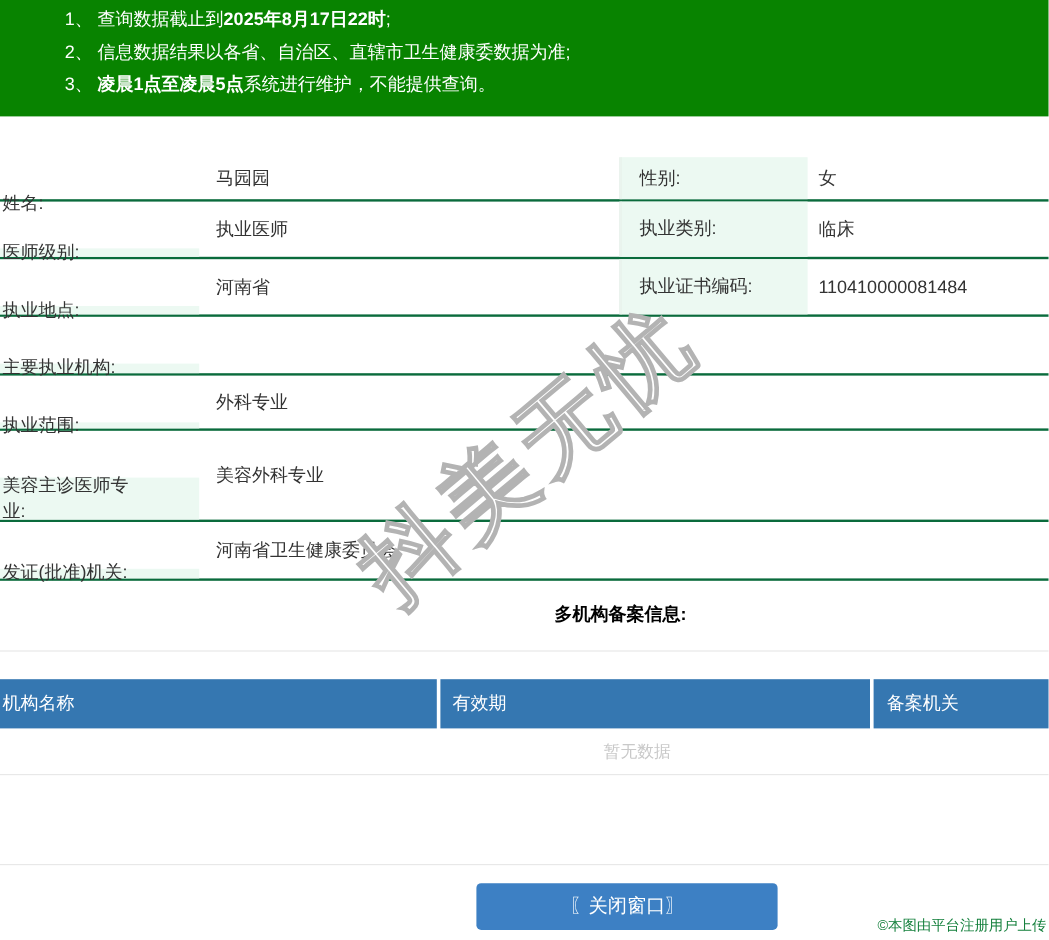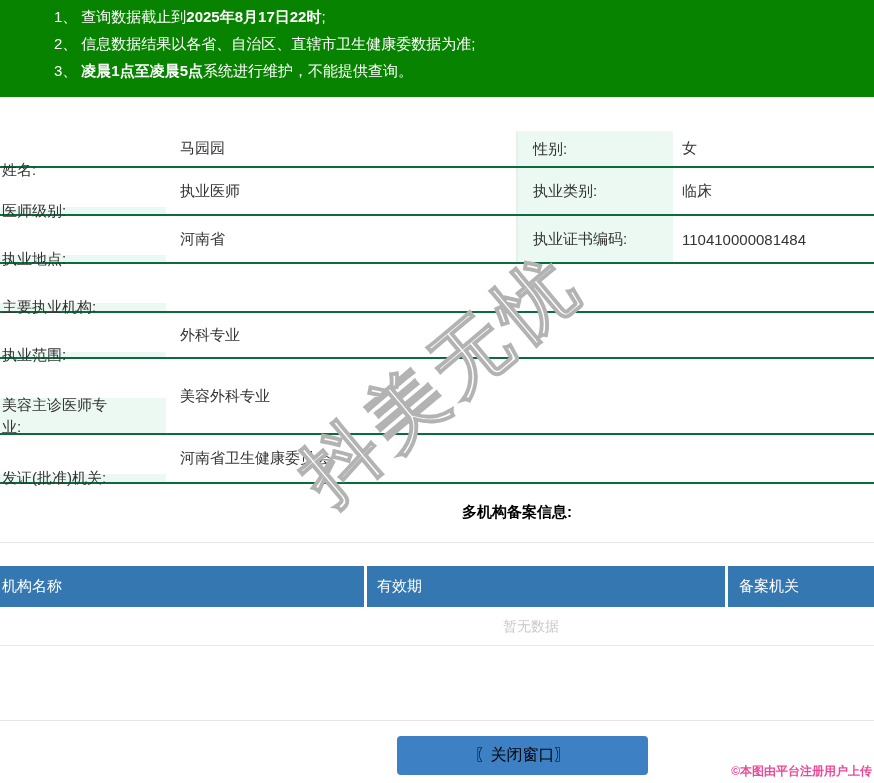--- a/index.html
+++ b/index.html
@@ -40,31 +40,31 @@
   .backup-header{position:absolute;left:0;top:566px;width:874px;height:41px;display:flex;gap:3px;}
   .backup-header .hcell{background:var(--blue);color:#fff;font-size:15px;display:flex;align-items:center;}
   .hc0{width:364px;padding-left:2px;}
   .hc1{width:358px;padding-left:10px;}
   .hc2{flex:1;padding-left:11px;}
   .empty-text{position:absolute;left:188px;right:0;top:607px;height:38px;line-height:38px;
               text-align:center;color:#c9c9c9;font-size:14px;}
 
   
   .close-btn{position:absolute;left:397px;top:736px;width:251px;height:39px;
-             background:var(--btn-blue);color:#000000;font-size:16px;border:none;border-radius:4px;
+             background:var(--btn-blue);color:#ffffff;font-size:16px;border:none;border-radius:4px;
              font-family:inherit;cursor:pointer;display:flex;align-items:center;justify-content:center;}
 
   
   .watermark{position:absolute;left:442px;top:380px;transform:translate(-50%,-50%) rotate(-40deg);
              transform-origin:center;font-size:76px;font-weight:bold;letter-spacing:8px;
              white-space:nowrap;color:#fff;-webkit-text-stroke:1.5px #b3b3b3;
              pointer-events:none;z-index:5;}
 
   
-  .credit{position:absolute;right:2px;bottom:3px;font-size:12px;font-weight:bold;color:#ec4899;
+  .credit{position:absolute;right:2px;bottom:3px;font-size:12px;font-weight:normal;color:#15803d;
           text-shadow:0 0 2px #fff,0 0 1px #fff;}
 </style>
 </head>
 <body>
 
 <div class="page">
 
   <div class="notice">
     <div>
         <div class="notice-line"><span class="notice-num">1、</span><span>查询数据截止到</span><span class="b">2025年8月17日22时</span><span>;</span></div>

